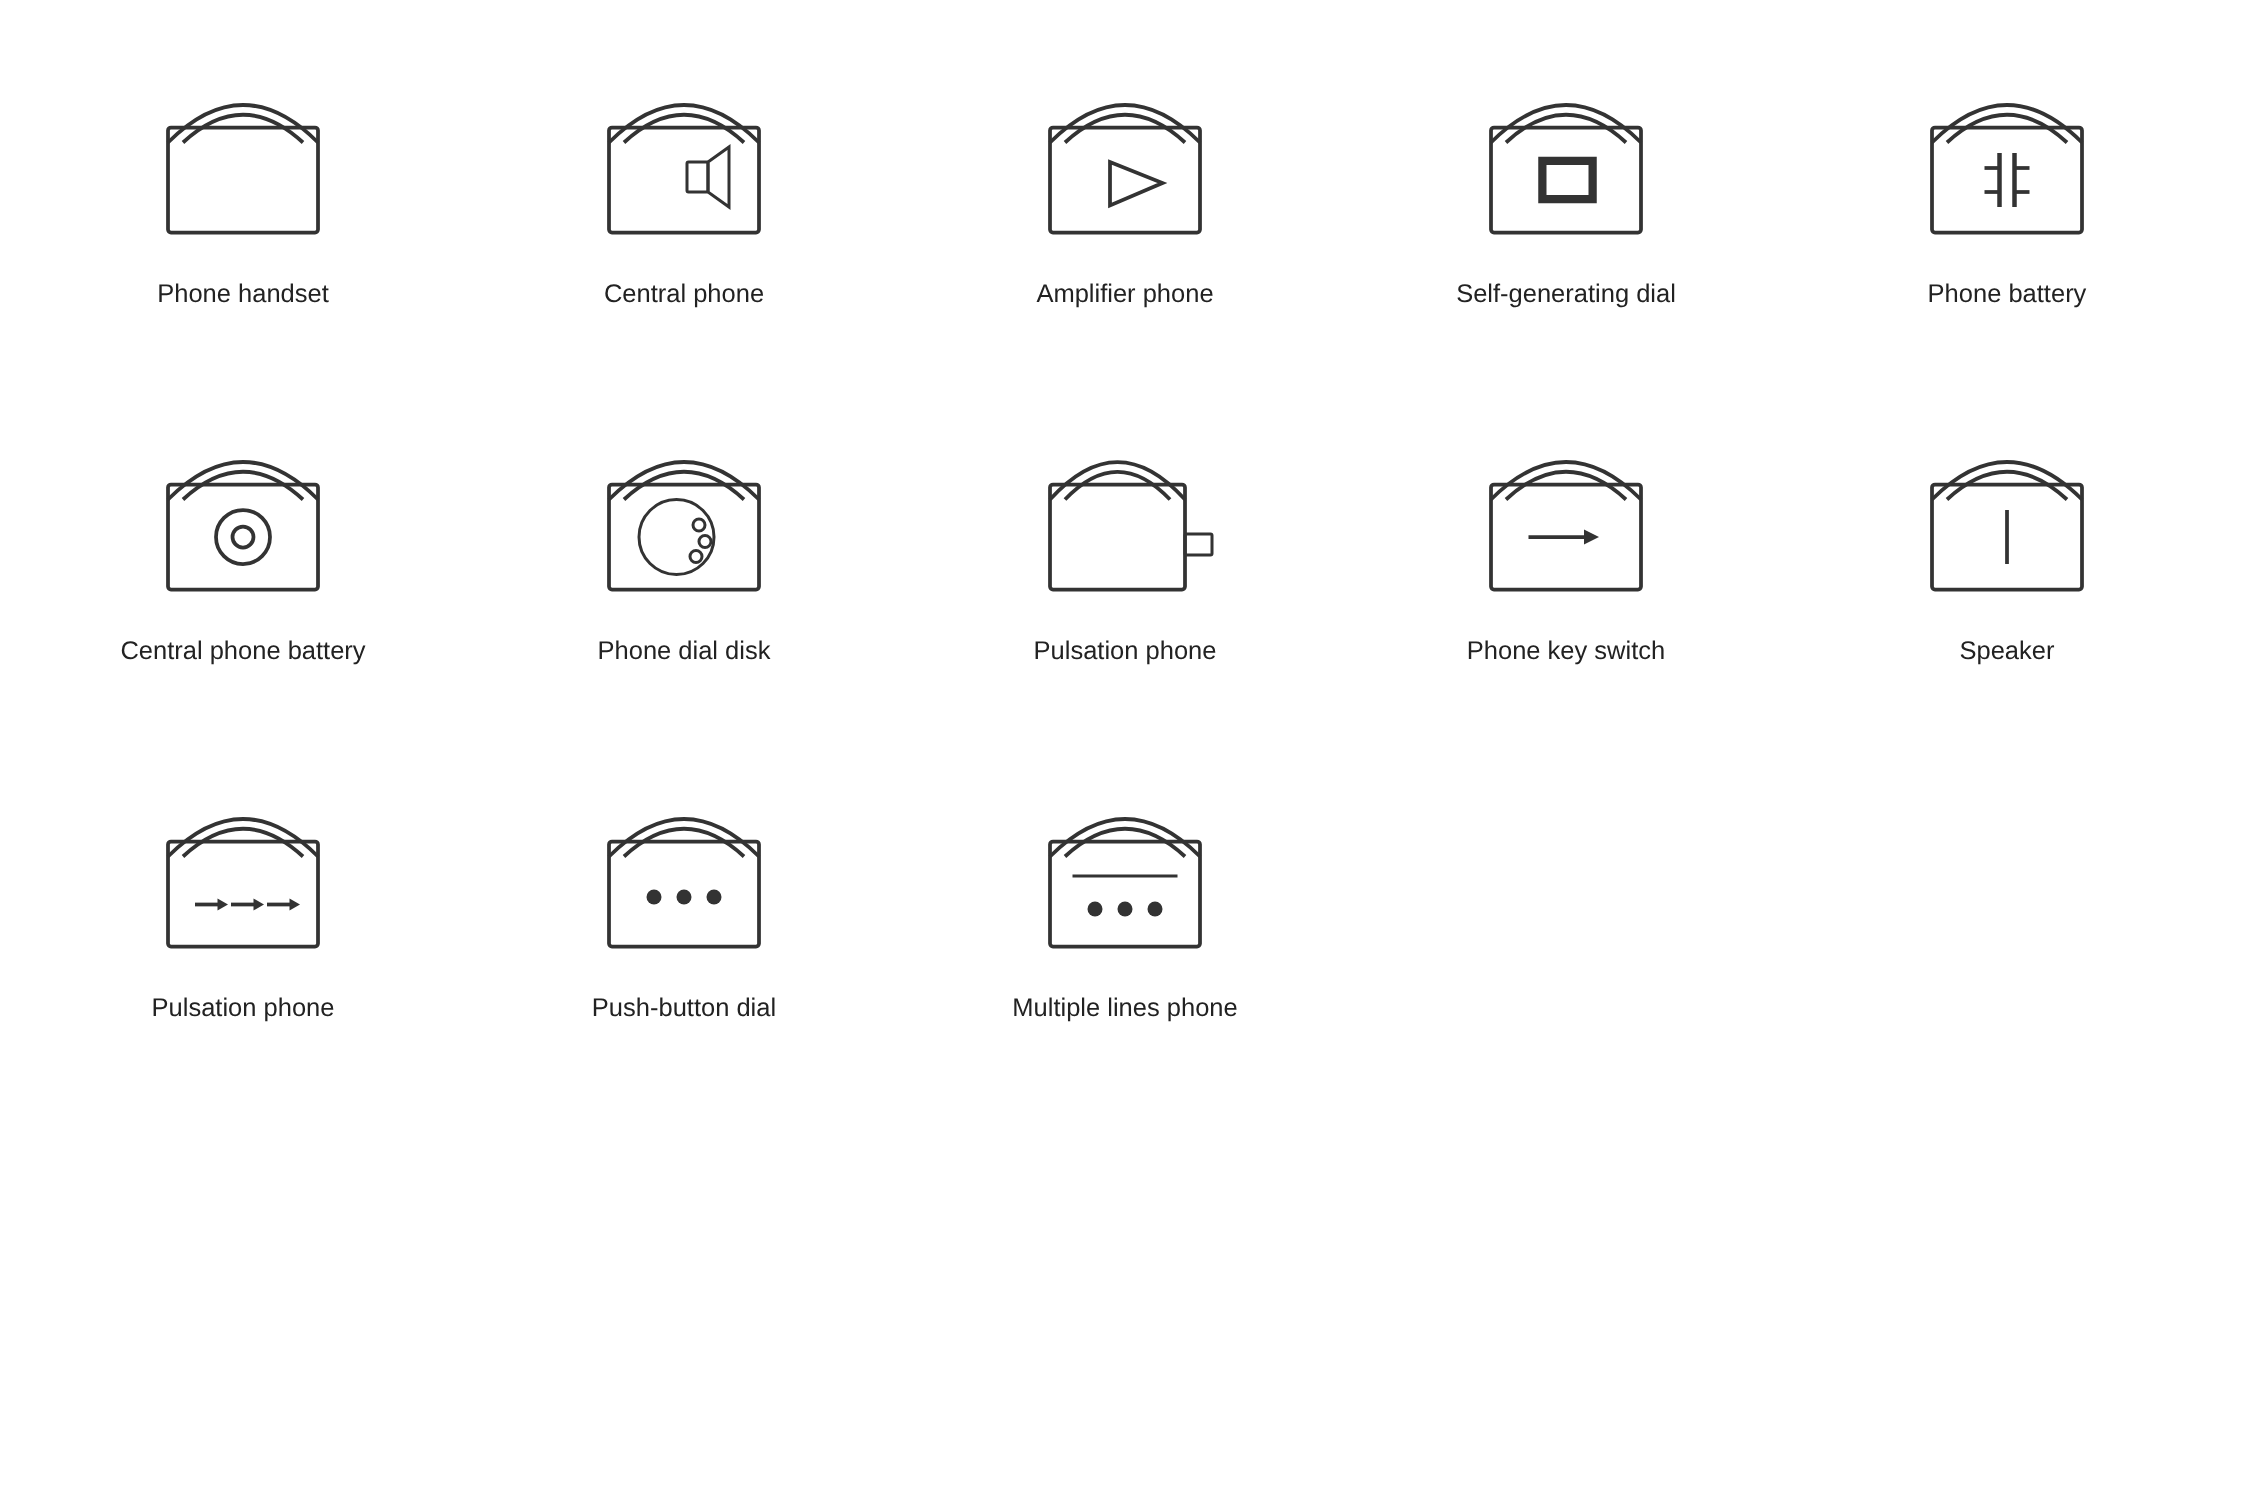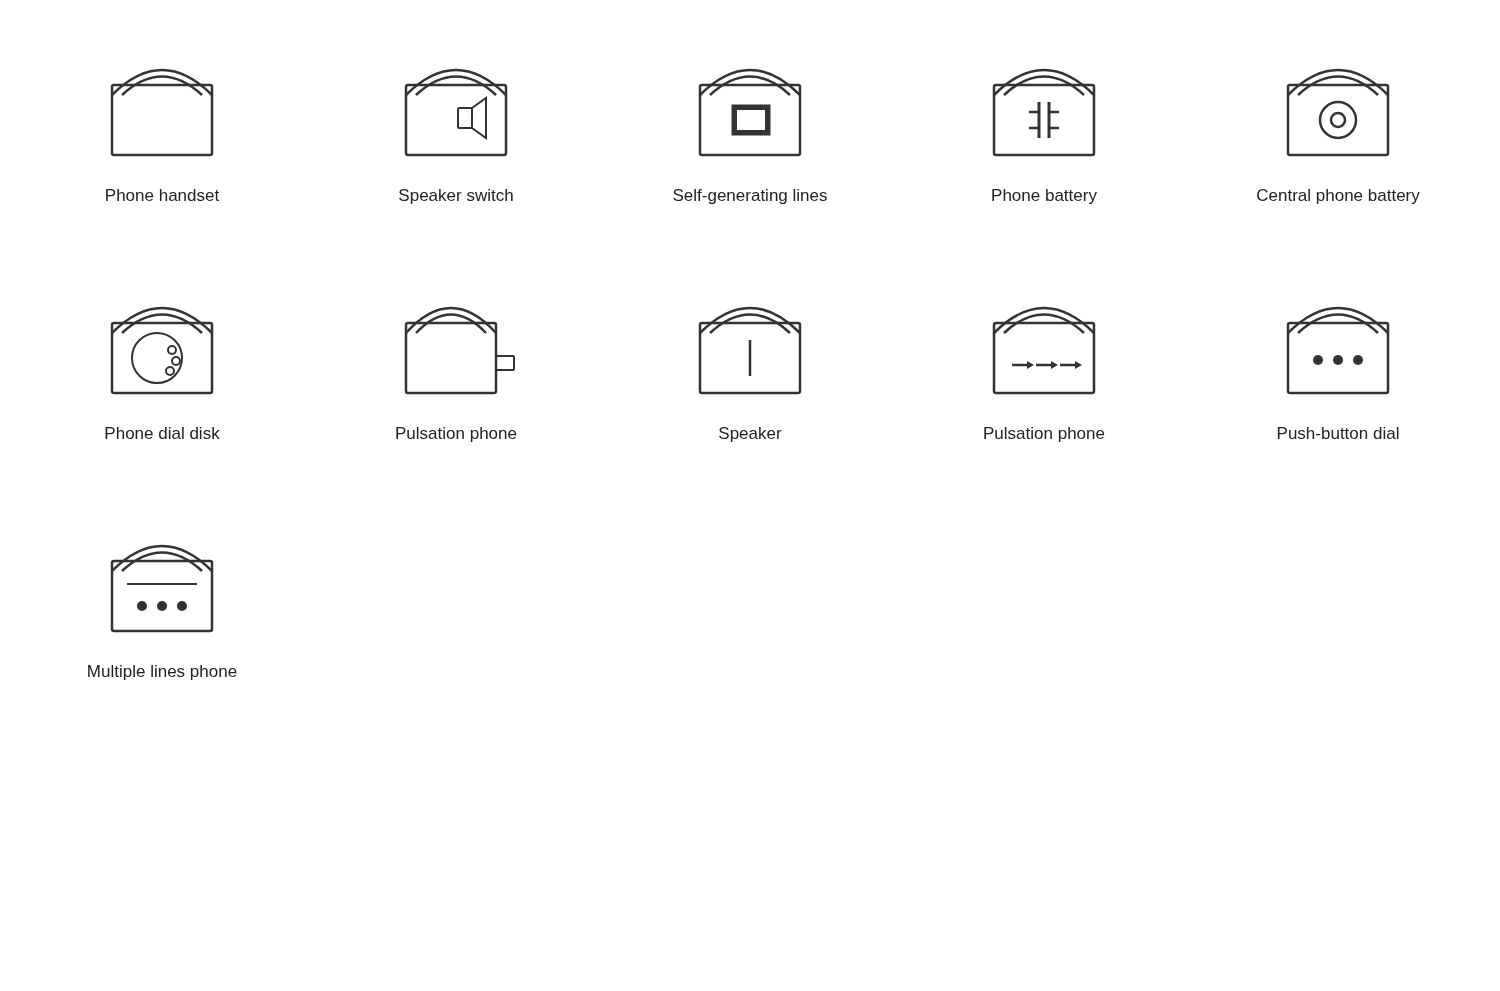--- a/index.html
+++ b/index.html
@@ -62,36 +62,48 @@
     <div class="icon-wrap">
       <svg width="140" height="120" viewBox="0 0 140 120">
         <rect x="20" y="45" width="100" height="70" rx="2" fill="none" stroke="#333" stroke-width="2.5"></rect>
         <path d="M20,55 Q70,5 120,55" fill="none" stroke="#333" stroke-width="2.5"></path>
         <path d="M30,55 Q70,18 110,55" fill="none" stroke="#333" stroke-width="2.5"></path>
 
         <rect x="72" y="68" width="14" height="20" rx="1" fill="none" stroke="#333" stroke-width="2"></rect>
         <polygon points="86,68 100,58 100,98 86,88" fill="none" stroke="#333" stroke-width="2"></polygon>
       </svg>
     </div>
-    <div class="label">Speaker switch</div>
-  </div>
-
+    <div class="label">Central phone</div>
+  </div>
+
+  <div class="item">
+    <div class="icon-wrap">
+      <svg width="140" height="120" viewBox="0 0 140 120">
+        <rect x="20" y="45" width="100" height="70" rx="2" fill="none" stroke="#333" stroke-width="2.5"></rect>
+        <path d="M20,55 Q70,5 120,55" fill="none" stroke="#333" stroke-width="2.5"></path>
+        <path d="M30,55 Q70,18 110,55" fill="none" stroke="#333" stroke-width="2.5"></path>
+
+        <polygon points="60,68 60,97 95,82" fill="none" stroke="#333" stroke-width="2.5"></polygon>
+      </svg>
+    </div>
+    <div class="label">Amplifier phone</div>
+  </div>
 
   <div class="item">
     <div class="icon-wrap">
       <svg width="140" height="120" viewBox="0 0 140 120">
         <rect x="20" y="45" width="100" height="70" rx="2" fill="none" stroke="#333" stroke-width="2.5"></rect>
         <path d="M20,55 Q70,5 120,55" fill="none" stroke="#333" stroke-width="2.5"></path>
         <path d="M30,55 Q70,18 110,55" fill="none" stroke="#333" stroke-width="2.5"></path>
 
         <rect x="52" y="65" width="38" height="30" rx="0" fill="#333" stroke="#333" stroke-width="1"></rect>
         <rect x="57" y="70" width="28" height="20" rx="0" fill="white"></rect>
       </svg>
     </div>
-    <div class="label">Self-generating lines</div>
+    <div class="label">Self-generating dial</div>
   </div>
 
   <div class="item">
     <div class="icon-wrap">
       <svg width="140" height="120" viewBox="0 0 140 120">
         <rect x="20" y="45" width="100" height="70" rx="2" fill="none" stroke="#333" stroke-width="2.5"></rect>
         <path d="M20,55 Q70,5 120,55" fill="none" stroke="#333" stroke-width="2.5"></path>
         <path d="M30,55 Q70,18 110,55" fill="none" stroke="#333" stroke-width="2.5"></path>
 
         <line x1="65" y1="62" x2="65" y2="98" stroke="#333" stroke-width="3"></line>
@@ -143,20 +155,33 @@
         <rect x="20" y="45" width="90" height="70" rx="2" fill="none" stroke="#333" stroke-width="2.5"></rect>
         <path d="M20,55 Q65,5 110,55" fill="none" stroke="#333" stroke-width="2.5"></path>
         <path d="M30,55 Q65,18 100,55" fill="none" stroke="#333" stroke-width="2.5"></path>
 
         <rect x="110" y="78" width="18" height="14" rx="1" fill="none" stroke="#333" stroke-width="2"></rect>
       </svg>
     </div>
     <div class="label">Pulsation phone</div>
   </div>
 
+  <div class="item">
+    <div class="icon-wrap">
+      <svg width="140" height="120" viewBox="0 0 140 120">
+        <rect x="20" y="45" width="100" height="70" rx="2" fill="none" stroke="#333" stroke-width="2.5"></rect>
+        <path d="M20,55 Q70,5 120,55" fill="none" stroke="#333" stroke-width="2.5"></path>
+        <path d="M30,55 Q70,18 110,55" fill="none" stroke="#333" stroke-width="2.5"></path>
+
+        <line x1="45" y1="80" x2="85" y2="80" stroke="#333" stroke-width="2.5"></line>
+        <polygon points="82,75 92,80 82,85" fill="#333"></polygon>
+      </svg>
+    </div>
+    <div class="label">Phone key switch</div>
+  </div>
 
   <div class="item">
     <div class="icon-wrap">
       <svg width="140" height="120" viewBox="0 0 140 120">
         <rect x="20" y="45" width="100" height="70" rx="2" fill="none" stroke="#333" stroke-width="2.5"></rect>
         <path d="M20,55 Q70,5 120,55" fill="none" stroke="#333" stroke-width="2.5"></path>
         <path d="M30,55 Q70,18 110,55" fill="none" stroke="#333" stroke-width="2.5"></path>
 
         <line x1="70" y1="62" x2="70" y2="98" stroke="#333" stroke-width="2.5"></line>
       </svg>

